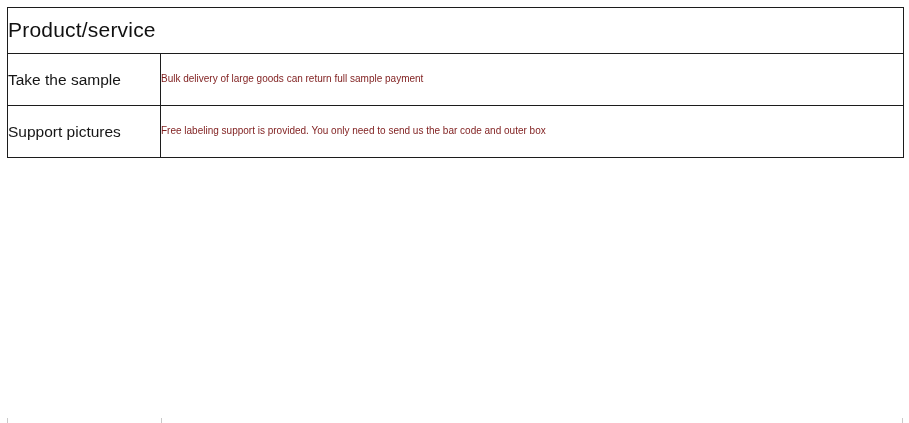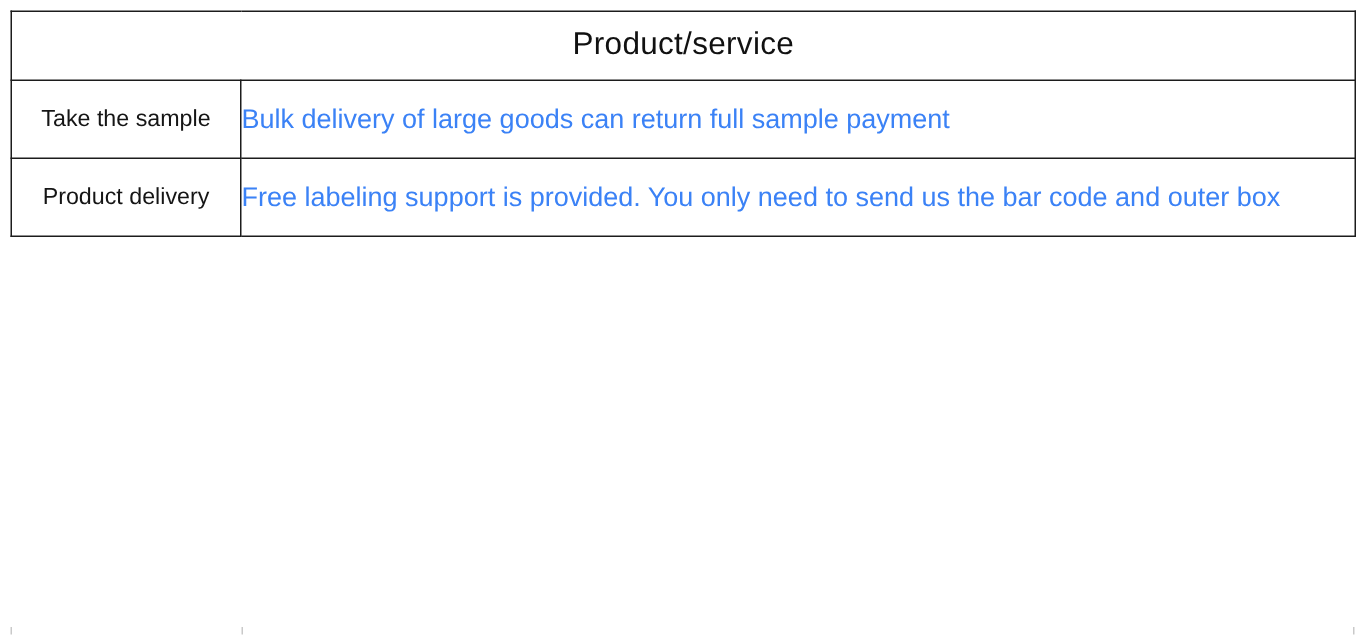--- a/index.html
+++ b/index.html
@@ -40,47 +40,47 @@
   table.spec-table td {
     border: 1.4px solid #1c1c1c;
     padding: 0;
     vertical-align: middle;
     background: #ffffff;
   }
 
   
   .title-row td {
     height: 45px;
-    text-align: center;
+    text-align: left;
     vertical-align: middle;
   }
   .title-text {
     display: block;
     font-size: 21px;
     font-weight: 400;
     letter-spacing: 0.2px;
     color: #111111;
     line-height: 1.1;
     padding-bottom: 2px;
   }
 
   
   .label-cell {
     padding: 0 6px 0 16px;
     font-size: 15.5px;
     line-height: 1.28;
     color: #151515;
-    text-align: center;
+    text-align: left;
     white-space: pre-line;
   }
   .value-cell {
     padding: 0 8px 0 13px;
-    font-size: 18px;
+    font-size: 10px;
     line-height: 1.28;
-    color: #3b82f6;
+    color: #7f1d1d;
     text-align: left;
     white-space: nowrap;
   }
 
   .row-h1 td { height: 51px; }
   .row-h2 td { height: 52px; }
 
   
   .cutoff-strip {
     position: absolute;
@@ -122,21 +122,21 @@
 
       <tr class="row-h1">
         <td class="label-cell">Take the sample</td>
         <td class="value-cell">Bulk delivery of large goods can return full sample payment</td>
       </tr>
 
 
 
 
       <tr class="row-h1">
-        <td class="label-cell">Product delivery</td>
+        <td class="label-cell">Support pictures</td>
         <td class="value-cell">Free labeling support is provided. You only need to send us the bar code and outer box</td>
       </tr>
 
 
 
     </tbody>
   </table>
 
   <div class="cutoff-strip">
     <div class="cutoff-divider"></div>

